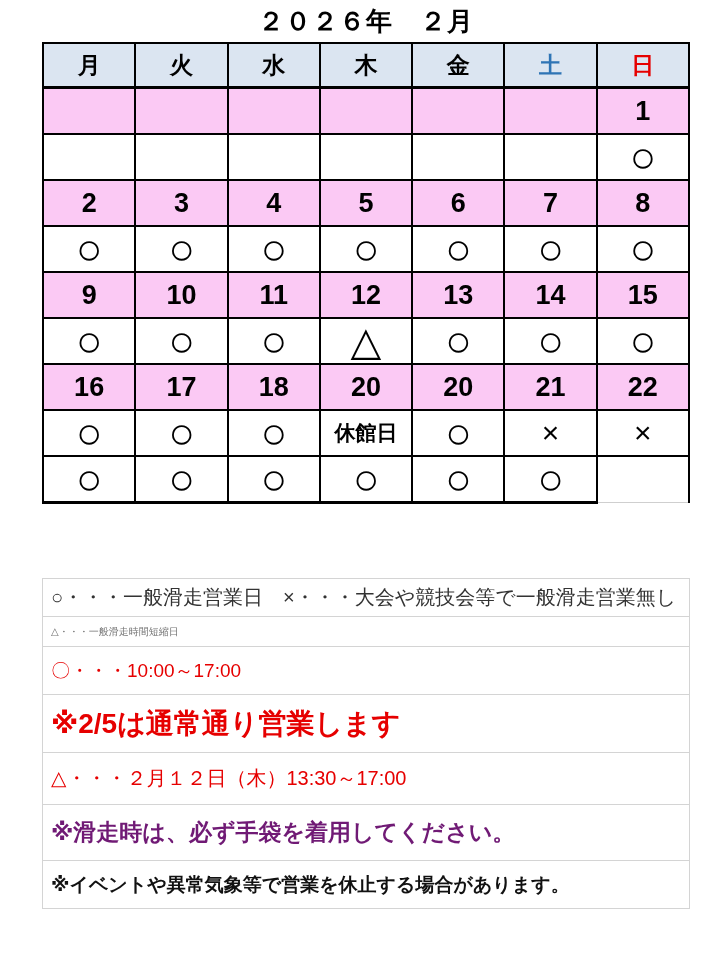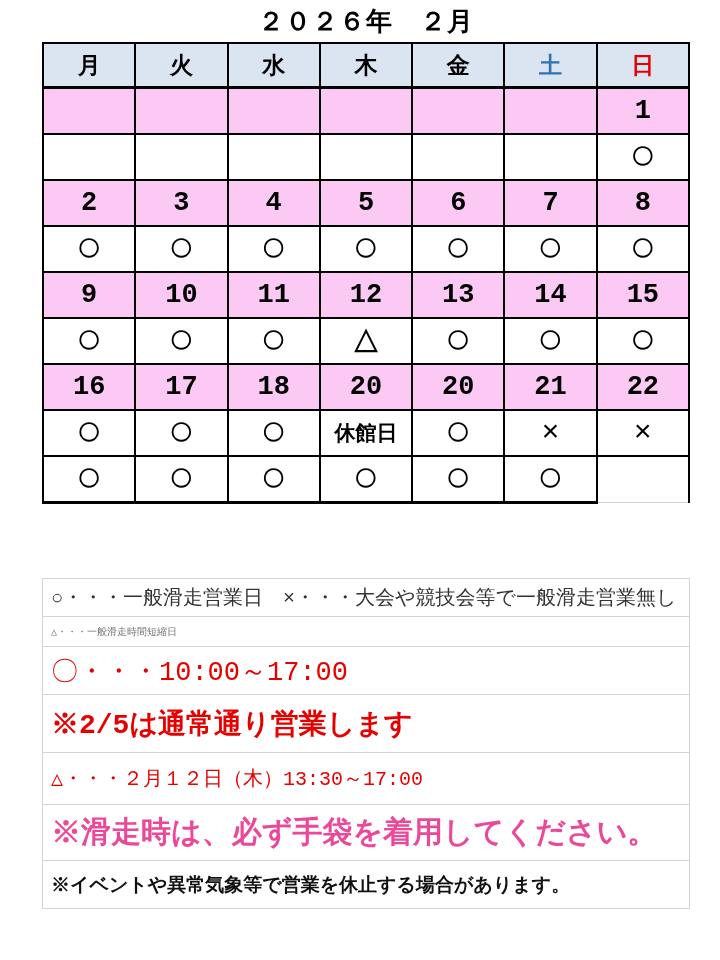--- a/index.html
+++ b/index.html
@@ -1,21 +1,21 @@
 <!DOCTYPE html>
 <html style="--header-blue: #dbe5f1; --pink-row: #fbc9f4; --saturday-blue: #2e74b5; --sunday-red: #e60000; --red-text: #e60000;"><head>
 <meta charset="utf-8">
 <style>
   html,body{margin:0;padding:0;background:#ffffff;}
   body{
     width:720px;height:960px;overflow:hidden;
     font-family:"Liberation Sans","DejaVu Sans",sans-serif;
     color:#000;
   }
-  .page{position:relative;width:651px;height:960px;background:#fff;font-family:Liberation Mono, monospace;}
+  .page{position:relative;width:651px;height:960px;background:#fff;}
 
   
   .cal-title{
     position:absolute;left:42px;top:0;width:648px;height:42px;
     display:flex;align-items:center;justify-content:center;
     font-size:26px;font-weight:700;letter-spacing:1px;color:#000;
   }
 
   
   table.cal{
@@ -51,24 +51,24 @@
     border-top:1px solid #d4d4d4;border-left:1px solid #d4d4d4;border-right:1px solid #d4d4d4;
     box-sizing:border-box;background:#fff;
   }
   .info .row{
     box-sizing:border-box;border-bottom:1px solid #d4d4d4;
     display:flex;align-items:center;padding-left:8px;
   }
   .r-legend1{height:38px;font-size:20px;color:#333;}
   .r-legend2{height:30px;font-size:10px;color:#737373;}
   .r-heading{height:52px;font-size:26px;font-weight:700;color:var(--red-text,#e60000);justify-content:center;padding-left:0;}
-  .r-circle{height:48px;font-size:27px;color:var(--red-text,#e60000);}
+  .r-circle{height:48px;font-size:19px;color:var(--red-text,#e60000);}
   .r-feb5{height:58px;font-size:28px;font-weight:700;color:var(--red-text,#e60000);}
   .r-triangle{height:52px;font-size:20px;color:var(--red-text,#e60000);}
-  .r-gloves{height:56px;font-size:30px;font-weight:700;color:#ec4899;}
+  .r-gloves{height:56px;font-size:23px;font-weight:700;color:#701a75;}
   .r-events{height:48px;font-size:19px;font-weight:700;color:#111;}
 </style>
 </head>
 <body>
 
 <div class="page">
 
   <div class="cal-title">２０２６年　２月</div>
 
   <table class="cal">

